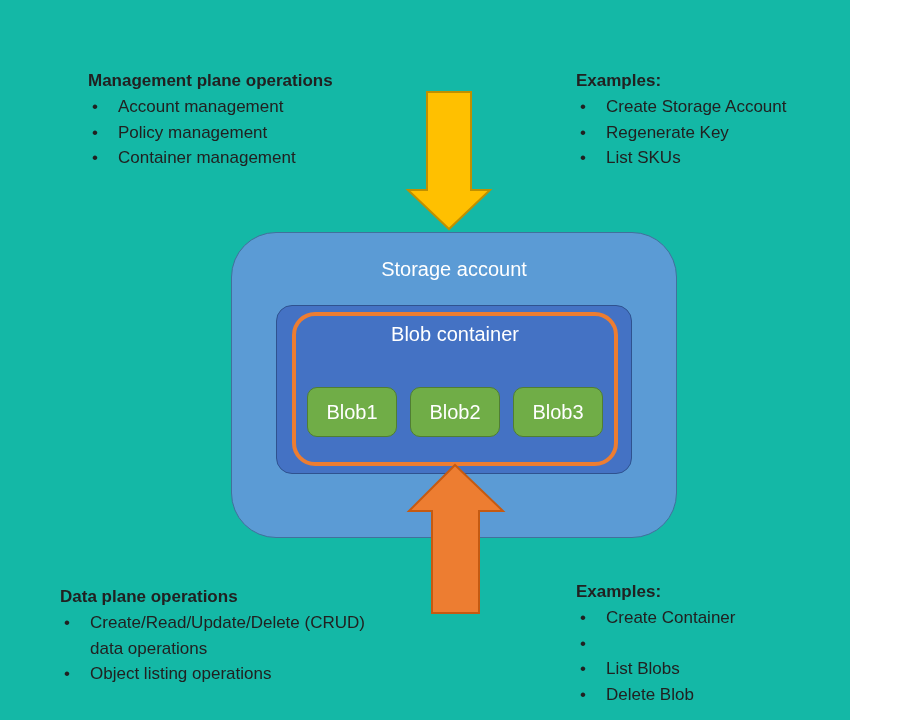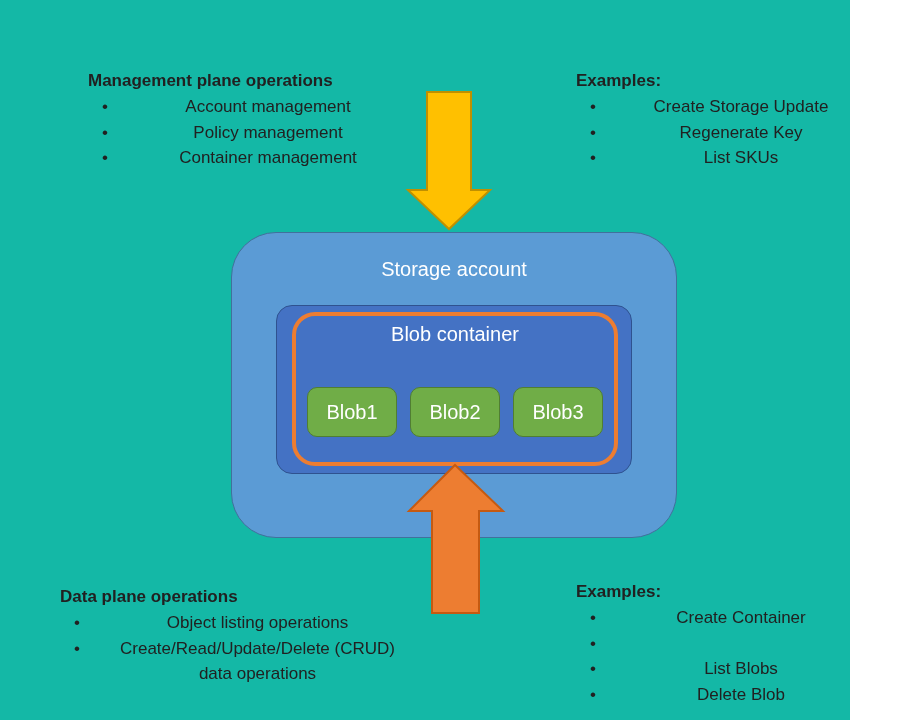--- a/index.html
+++ b/index.html
@@ -14,21 +14,21 @@
   
   .tblock{position:absolute;}
   .tblock h3{
     margin:0;
     font-size:17px;
     line-height:26px;
     font-weight:bold;
     color:#212121;
   }
   .tblock ul{
-    margin:0;padding:0;list-style:none;text-align:center;
+    margin:0;padding:0;list-style:none;
   }
   .tblock li{
     display:flex;
     font-size:17px;
     line-height:25.5px;
   }
   .tblock .b{
     flex:0 0 30px;
     padding-left:4px;
     box-sizing:border-box;
@@ -124,44 +124,44 @@
           <span class="t">Container management</span>
         </li>
     </ul>
   </section>
 
   <section class="tblock" style="left:576px;top:68px;width:300px;">
     <h3>Examples:</h3>
     <ul>
       <li>
           <span class="b"></span>
-          <span class="t">Create Storage Update</span>
+          <span class="t">Create Storage Account</span>
         </li>
       <li>
           <span class="b"></span>
           <span class="t">Regenerate Key</span>
         </li>
       <li>
           <span class="b"></span>
           <span class="t">List SKUs</span>
         </li>
     </ul>
   </section>
 
   <section class="tblock" style="left:60px;top:584px;width:365px;">
     <h3>Data plane operations</h3>
     <ul>
       <li>
           <span class="b"></span>
-          <span class="t">Object listing operations</span>
-        </li>
-      <li>
-          <span class="b"></span>
           <span class="t">Create/Read/Update/Delete (CRUD)
 data operations</span>
+        </li>
+      <li>
+          <span class="b"></span>
+          <span class="t">Object listing operations</span>
         </li>
     </ul>
   </section>
 
   <section class="tblock" style="left:576px;top:579px;width:300px;">
     <h3>Examples:</h3>
     <ul>
       <li>
           <span class="b"></span>
           <span class="t">Create Container</span>

